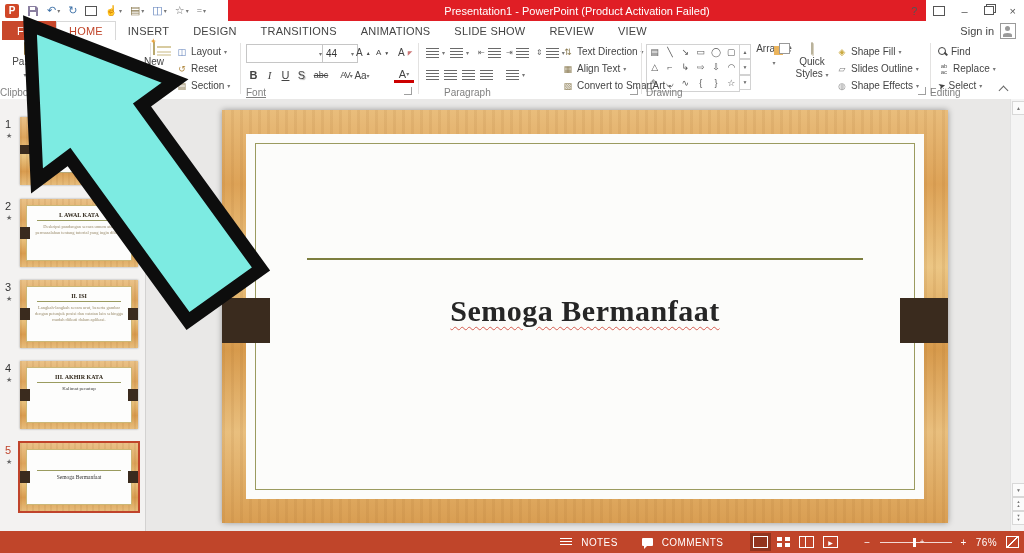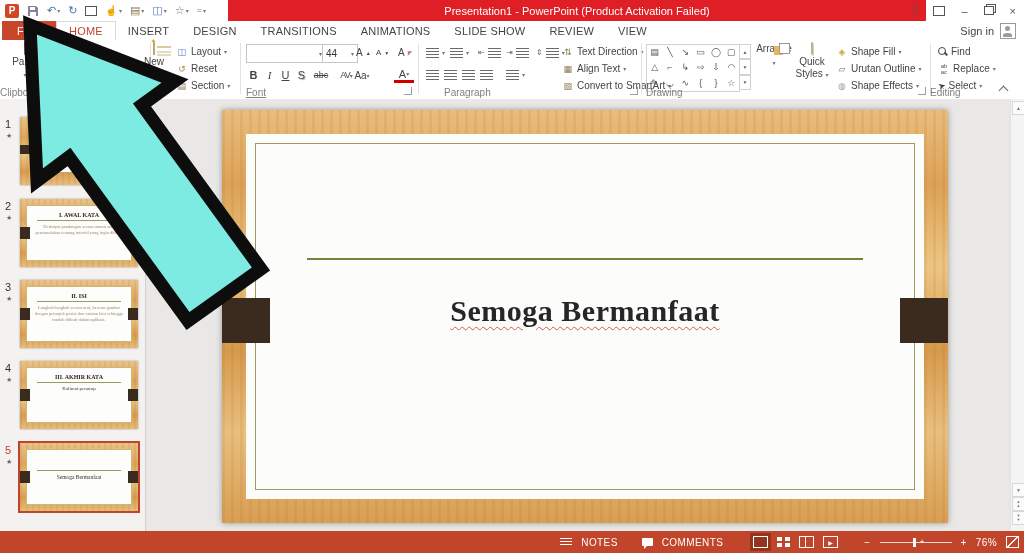--- a/index.html
+++ b/index.html
@@ -326,21 +326,21 @@
       <div><span>Quick</span><br>
       <span>Styles</span> <span class="car">▾</span></div>
     </div>
     <div class="sbtn" style="left:836px;top:4px;">
       <span class="si" style="color:#caa93f">◈</span>
       <span>Shape Fill</span>
         <span class="car">▾</span>
     </div>
     <div class="sbtn" style="left:836px;top:21px;">
       <span class="si" style="color:#777">▱</span>
-      <span>Urutan Outline</span>
+      <span>Slides Outline</span>
         <span class="car">▾</span>
     </div>
     <div class="sbtn" style="left:836px;top:38px;">
       <span class="si" style="color:#999">◍</span>
       <span>Shape Effects</span>
         <span class="car">▾</span>
     </div>
     <div class="glabel" style="left:646px;width:220px;">Drawing</div>
     <span class="dlg" style="left:918px;"></span>
     <div class="gdiv" style="left:930px;"></div>

